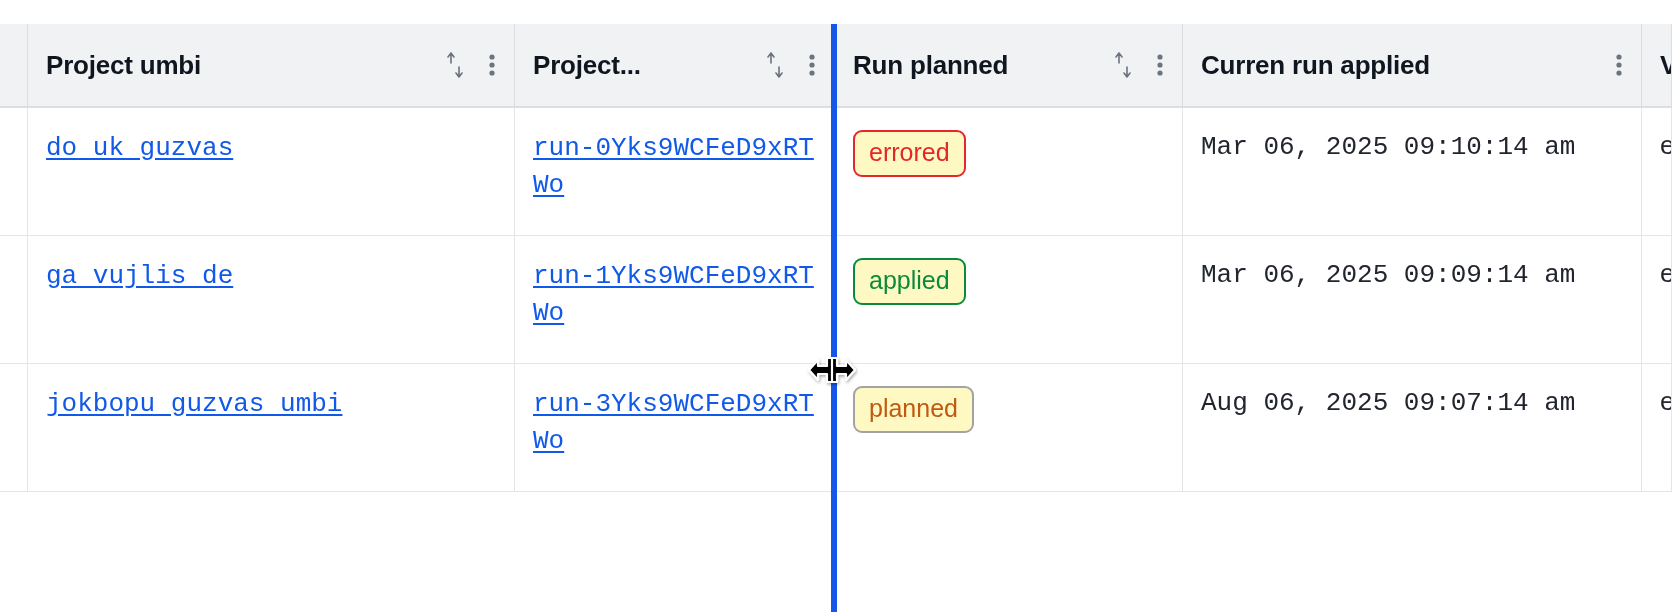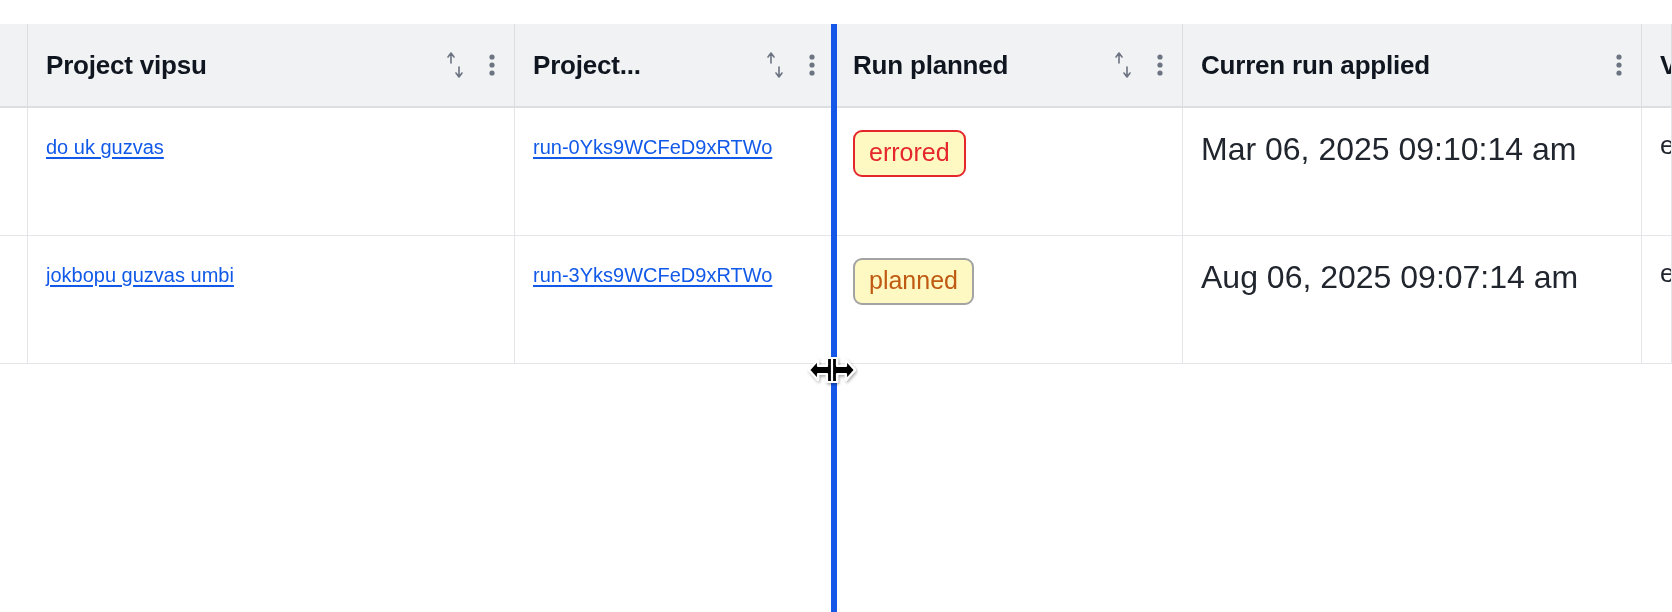--- a/index.html
+++ b/index.html
@@ -68,28 +68,29 @@
     font-size: 26px;
     color: #21262e;
     overflow: hidden;
   }
   tbody td.col-gutter { padding: 0; }
 
   a.cell-link {
     color: #1159e8;
     text-decoration: underline;
     text-underline-offset: 3px;
-    font-size: 20px;
+    font-size: 26px;
     line-height: 1.42;
     word-break: break-all;
     cursor: pointer;
+    font-family: Liberation Mono, monospace;
   }
   a.cell-link.nowrap-name { word-break: normal; }
 
-  .ts { font-size: 32px; color: #21262e; white-space: nowrap; line-height: 1.2; }
+  .ts { font-size: 26px; color: #21262e; white-space: nowrap; line-height: 1.2; font-family: Liberation Mono, monospace; }
   .trunc { font-size: 26px; color: #21262e; white-space: nowrap; }
 
   
   .badge {
     display: inline-block;
     border-radius: 9px;
     padding: 6px 14px 8px;
     font-size: 25px;
     line-height: 1.15;
     background: #fef9c3;
@@ -135,21 +136,21 @@
         <col style="width:30px">
       </colgroup>
 
       <thead>
         <tr>
 
           <th class="col-gutter"></th>
 
           <th>
             <div class="th-inner">
-              <span class="th-label">Project vipsu</span>
+              <span class="th-label">Project umbi</span>
               <span class="th-tools">
                 <span>
                   <svg class="sort-icon" viewBox="0 0 22 32" fill="none">
                     <path d="M7 14 V4 M7 4 L4 8 M7 4 L10 8" stroke="#6c7381" stroke-width="1.6" stroke-linecap="round" stroke-linejoin="round"></path>
                     <path d="M15 18 V28 M15 28 L12 24 M15 28 L18 24" stroke="#6c7381" stroke-width="1.6" stroke-linecap="round" stroke-linejoin="round"></path>
                   </svg>
                 </span>
                 <span>
                   <svg class="kebab-icon" viewBox="0 0 8 32">
                     <circle cx="4" cy="8" r="2.6" fill="#6c7381"></circle>
@@ -239,20 +240,38 @@
             <span class="badge errored">errored</span>
           </td>
           <td>
             <span class="ts">Mar 06, 2025 09:10:14 am</span>
           </td>
           <td>
             <span class="trunc">e</span>
           </td>
         </tr>
 
+        <tr>
+          <td class="col-gutter"></td>
+          <td>
+            <a class="cell-link nowrap-name" href="#">ga vujlis de</a>
+          </td>
+          <td>
+            <a class="cell-link" href="#">run-1Yks9WCFeD9xRTWo</a>
+          </td>
+          <td>
+            <span class="badge applied">applied</span>
+          </td>
+          <td>
+            <span class="ts">Mar 06, 2025 09:09:14 am</span>
+          </td>
+          <td>
+            <span class="trunc">e</span>
+          </td>
+        </tr>
 
 
         <tr>
           <td class="col-gutter"></td>
           <td>
             <a class="cell-link nowrap-name" href="#">jokbopu guzvas umbi</a>
           </td>
           <td>
             <a class="cell-link" href="#">run-3Yks9WCFeD9xRTWo</a>
           </td>

